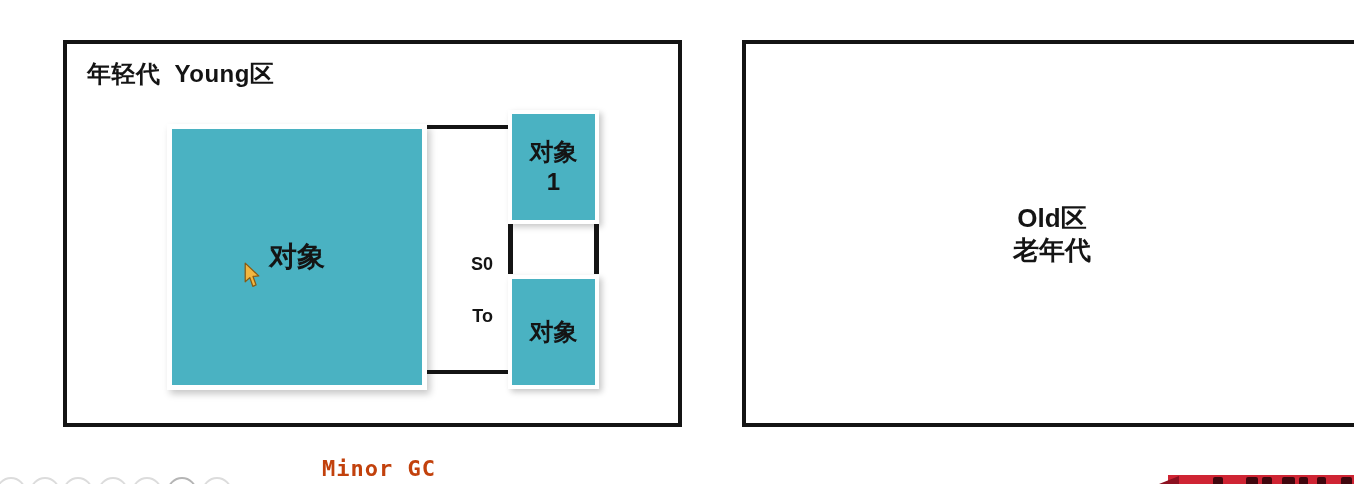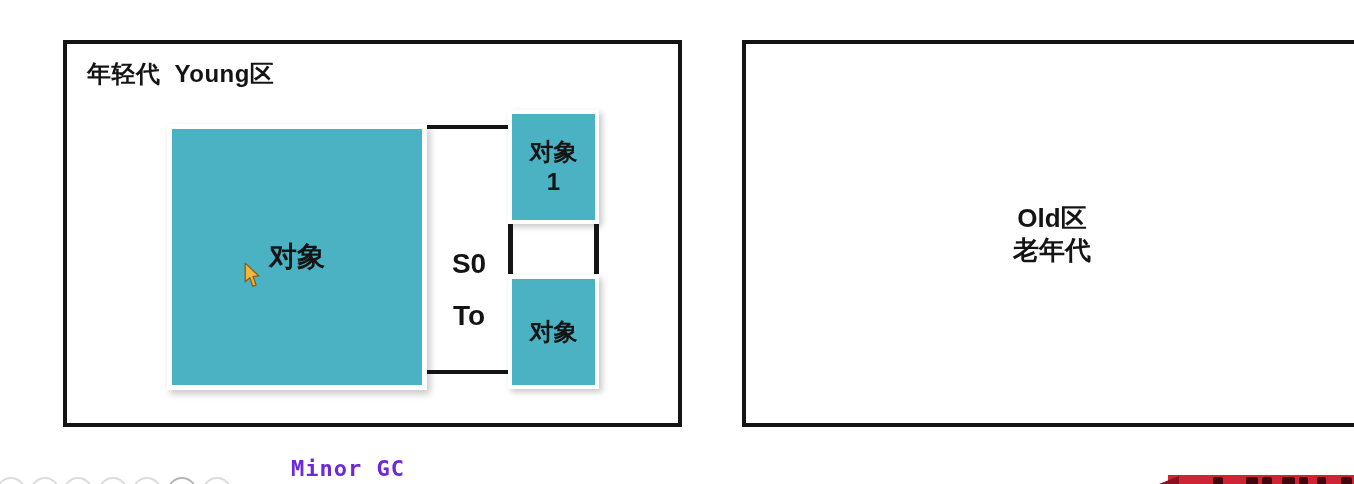--- a/index.html
+++ b/index.html
@@ -18,22 +18,22 @@
 
   .eden{position:absolute;left:100px;top:80px;width:250px;height:256px;background:var(--teal);
         border:5px solid #fff;box-shadow:3px 4px 7px rgba(0,0,0,.22);
         display:flex;align-items:center;justify-content:center;}
   .eden .obj-label{font-size:28px;font-weight:bold;}
 
   .connector{position:absolute;background:var(--ink);height:4px;width:85px;left:360px;}
   .connector.top{top:81px;}
   .connector.bottom{top:326px;}
 
-  .s0-label{position:absolute;left:378px;top:181px;width:48px;text-align:center;
-            font-size:28px;font-weight:bold;line-height:26px;white-space:pre-line;}
+  .s0-label{position:absolute;left:378px;top:181px;width:48px;text-align:right;
+            font-size:18px;font-weight:bold;line-height:26px;white-space:pre-line;}
 
   .surv{position:absolute;left:441px;width:83px;background:var(--teal);
         border:4px solid #fff;box-shadow:3px 3px 6px rgba(0,0,0,.22);
         display:flex;flex-direction:column;align-items:center;justify-content:center;
         font-size:24px;font-weight:bold;line-height:30px;text-align:center;}
   .surv.top{top:66px;height:106px;}
   .surv.bottom{top:231px;height:106px;}
 
   .s1-cell{position:absolute;left:445px;top:180px;width:83px;height:50px;background:#fff;
            display:flex;flex-direction:column;align-items:center;justify-content:center;
@@ -43,22 +43,22 @@
   .s1-bar.right{left:527px;}
 
   .cursor{position:absolute;left:177px;top:218px;width:16px;height:26px;}
 
   
   .old-box{position:absolute;left:742px;top:40px;width:612px;height:379px;border:4px solid var(--ink);background:#fff;
            display:flex;flex-direction:column;align-items:center;justify-content:center;}
   .old-box .line{font-size:26px;font-weight:bold;line-height:32px;text-align:center;}
 
   
-  .minor-gc{position:absolute;left:291px;top:456px;font-family:"DejaVu Sans Mono",monospace;
-            font-weight:bold;font-size:22px;letter-spacing:1px;color:#6d28d9;}
+  .minor-gc{position:absolute;left:322px;top:456px;font-family:"DejaVu Sans Mono",monospace;
+            font-weight:bold;font-size:22px;letter-spacing:1px;color:#c2410c;}
 
   
   .dot{position:absolute;top:477px;width:30px;height:30px;border-radius:50%;background:#fff;border:2px solid #dcdcdc;box-sizing:border-box;}
   .dot.active{border-color:#b5b5b5;}
 
   
   .ribbon{position:absolute;left:1168px;top:475px;width:186px;height:9px;background:var(--ribbon);}
   .ribbon-fold{position:absolute;left:1159px;top:476px;width:20px;height:8px;background:#8c1020;
                clip-path:polygon(0 100%,100% 0,100% 100%);}
   .rmark{position:absolute;top:477px;height:7px;background:#40070e;border-radius:2px 2px 0 0;}

